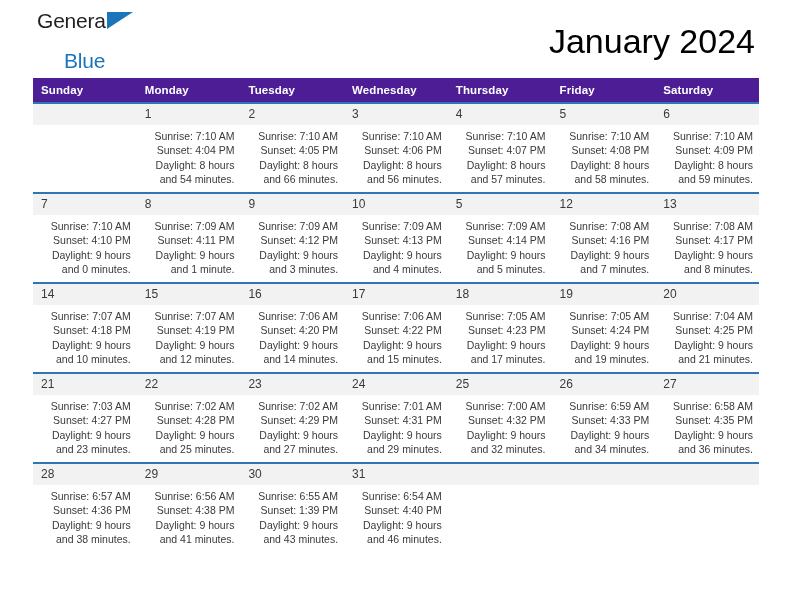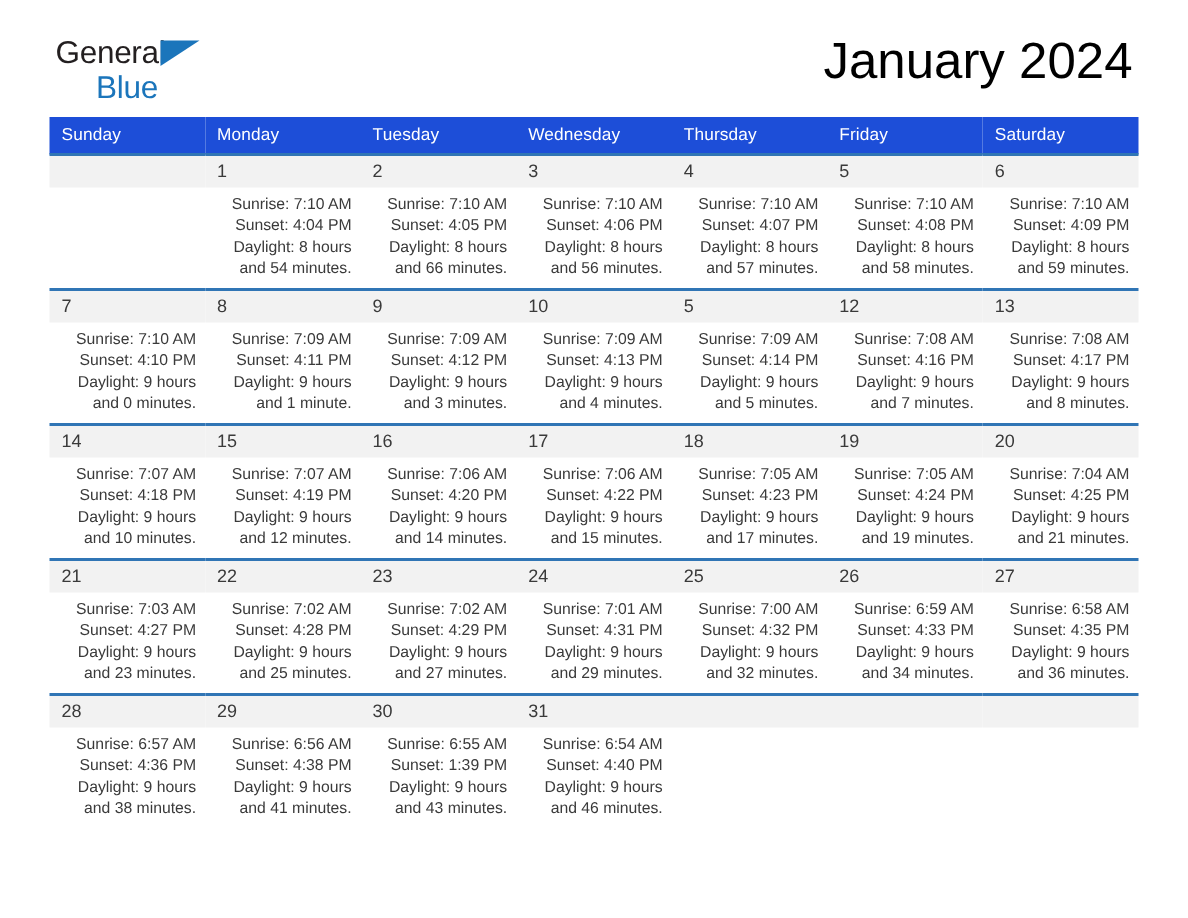--- a/index.html
+++ b/index.html
@@ -24,21 +24,21 @@
   }
 
   
   .header {
     position: relative;
     height: 78px;
   }
   .brand {
     position: absolute;
     left: 4px;
-    top: 25px;
+    top: 10px;
     width: 200px;
     line-height: 1;
     user-select: none;
   }
   .brand-row1 {
     position: relative;
     display: block;
     font-size: 21px;
     color: #231f20;
     letter-spacing: -0.2px;
@@ -50,21 +50,21 @@
     top: 2px;
     width: 0;
     height: 0;
     border-left: 26px solid #1b75bb;
     border-bottom: 17px solid transparent;
   }
   .brand-row2 {
     display: block;
     font-size: 21px;
     color: #1b75bb;
-    margin-top: 1px;
+    margin-top: 18px;
     margin-left: 27px;
     height: 22px;
     letter-spacing: -0.2px;
   }
   .title-block {
     position: absolute;
     right: 4px;
     top: 22px;
     text-align: right;
   }
@@ -81,24 +81,24 @@
     white-space: nowrap;
   }
 
   
   table.calendar {
     width: 726px;
     border-collapse: collapse;
     table-layout: fixed;
   }
   table.calendar th {
-    background: #1d4ed8;
+    background: #4c1d95;
     color: #ffffff;
     font-size: 11.5px;
-    font-weight: normal;
+    font-weight: bold;
     text-align: left;
     padding: 6px 0 6px 8px;
     height: 10px;
     letter-spacing: 0.1px;
   }
   table.calendar td {
     vertical-align: top;
     padding: 0;
     border-top: 2px solid #3075b5;
     width: 103.71px;

